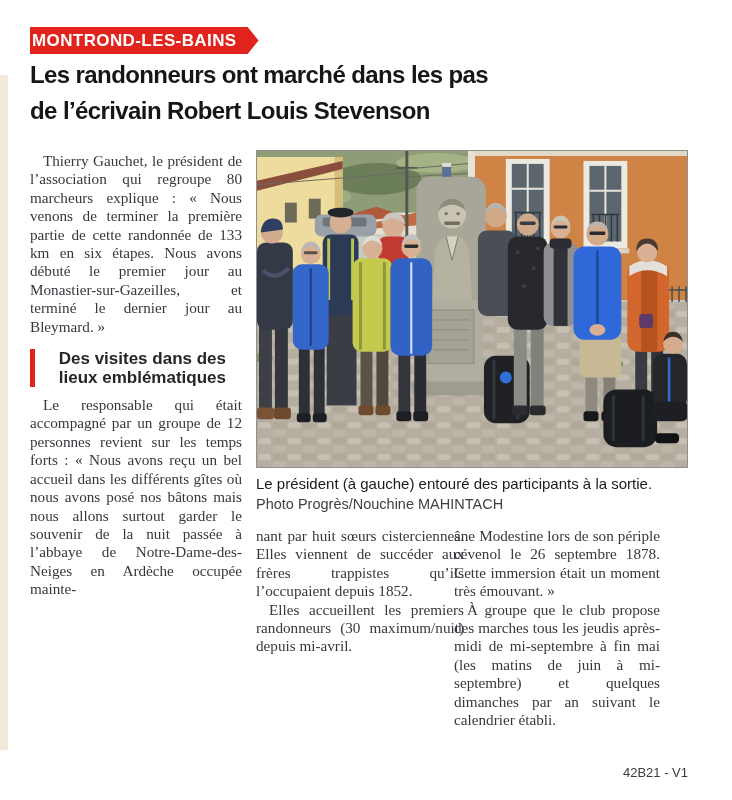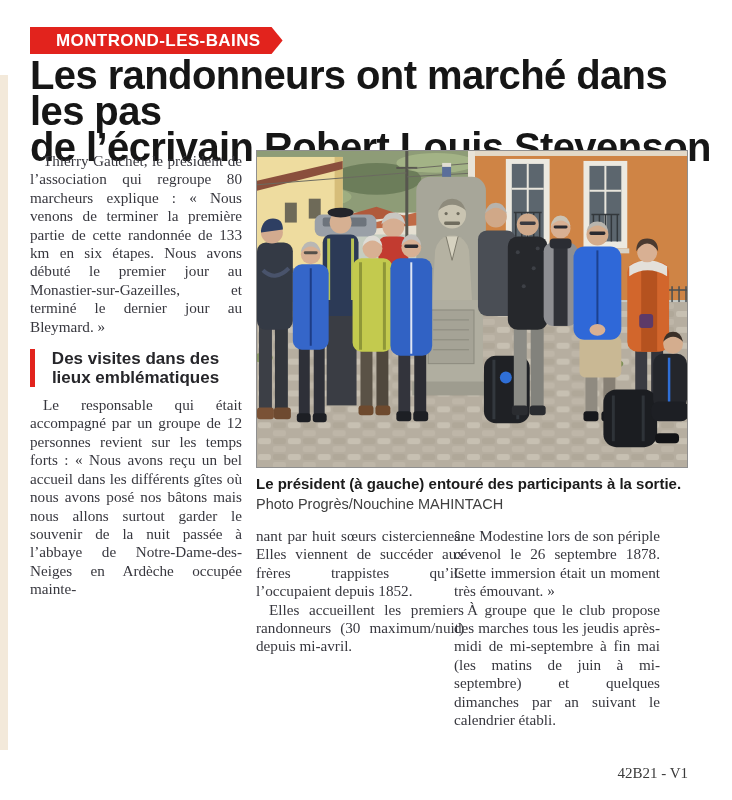--- a/index.html
+++ b/index.html
@@ -15,59 +15,59 @@
     font-family:"Liberation Serif", serif;
   }
   .edge-strip{
     position:absolute;left:0;top:75px;width:8px;height:675px;
     background:var(--paper-edge);
   }
   .kicker{
     position:absolute;left:30px;top:27px;
     display:inline-block;background:var(--accent-red);color:#ffffff;
     font-family:"Liberation Sans", sans-serif;font-weight:700;font-size:17px;line-height:17px;
-    letter-spacing:.4px;padding:5px 22px 5px 26px;
+    letter-spacing:.4px;padding:5px 22px 5px 2px;
     clip-path:polygon(0 0, calc(100% - 11px) 0, 100% 50%, calc(100% - 11px) 100%, 0 100%);
   }
   .headline{
     position:absolute;left:30px;top:57px;width:695px;margin:0;
     font-family:"Liberation Sans", sans-serif;font-weight:700;
-    font-size:40px;line-height:36px;letter-spacing:-.6px;color:var(--headline-ink);
+    font-size:24px;line-height:36px;letter-spacing:-.6px;color:var(--headline-ink);
   }
   .headline span{display:block;}
   .col{position:absolute;color:var(--text-ink);font-size:15.2px;line-height:18.4px;text-align:justify;}
   .col p{margin:0;text-indent:13px;}
   .col p.noindent{text-indent:0;}
   .col1{left:30px;top:152px;width:212px;}
   .col2{left:256px;top:527px;width:208px;}
   .col3{left:454px;top:527px;width:206px;}
   .subhead{
     margin:13px 0 9px 0;width:196px;
     border-left:5px solid var(--accent-red);padding-left:10px;
     font-family:"Liberation Sans", sans-serif;font-weight:700;
-    font-size:17px;line-height:19px;color:#26262a;text-align:center;
+    font-size:17px;line-height:19px;color:#26262a;text-align:right;
   }
   .photo{
     position:absolute;left:256px;top:150px;width:432px;height:318px;
     border:1px solid #8f8f8f;background:#b6aea0;
   }
   .photo svg{display:block;width:100%;height:100%;}
   .caption{
     position:absolute;left:256px;top:474px;width:432px;
-    font-family:"Liberation Sans", sans-serif;font-weight:700;
+    font-family:"Liberation Sans", sans-serif;font-weight:400;
     font-size:15px;line-height:19px;color:#1b1b1b;
   }
   .credit{
     position:absolute;left:256px;top:495px;width:432px;
     font-family:"Liberation Sans", sans-serif;font-weight:400;
     font-size:14.5px;line-height:18px;color:#404040;
   }
   .folio{
     position:absolute;right:44px;top:765px;
-    font-family:Liberation Serif, serif;font-size:15px;color:#3a3a3a;
+    font-family:Liberation Sans, sans-serif;font-size:13px;color:#3a3a3a;
   }
 </style>
 </head>
 <body>
 
 <div class="page">
 
   <div class="edge-strip"></div>
 
   <div class="kicker">MONTROND-LES-BAINS</div>

